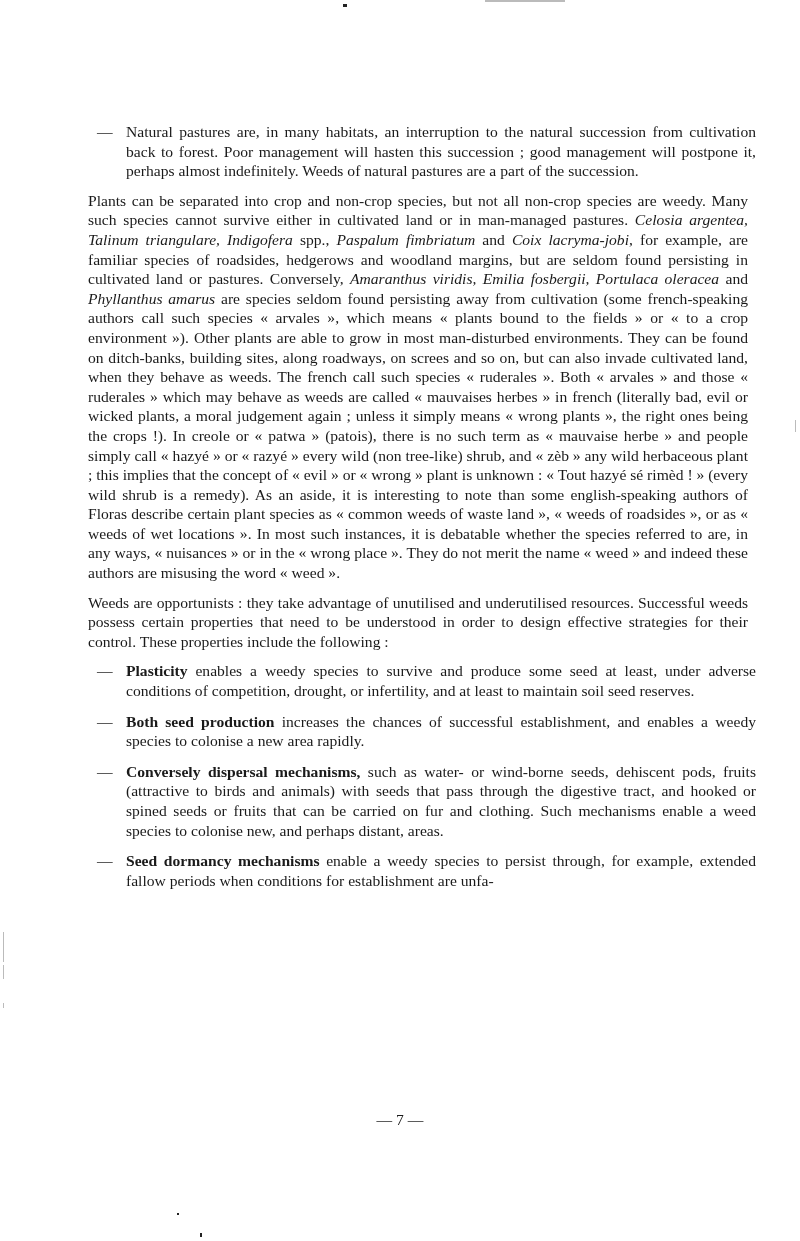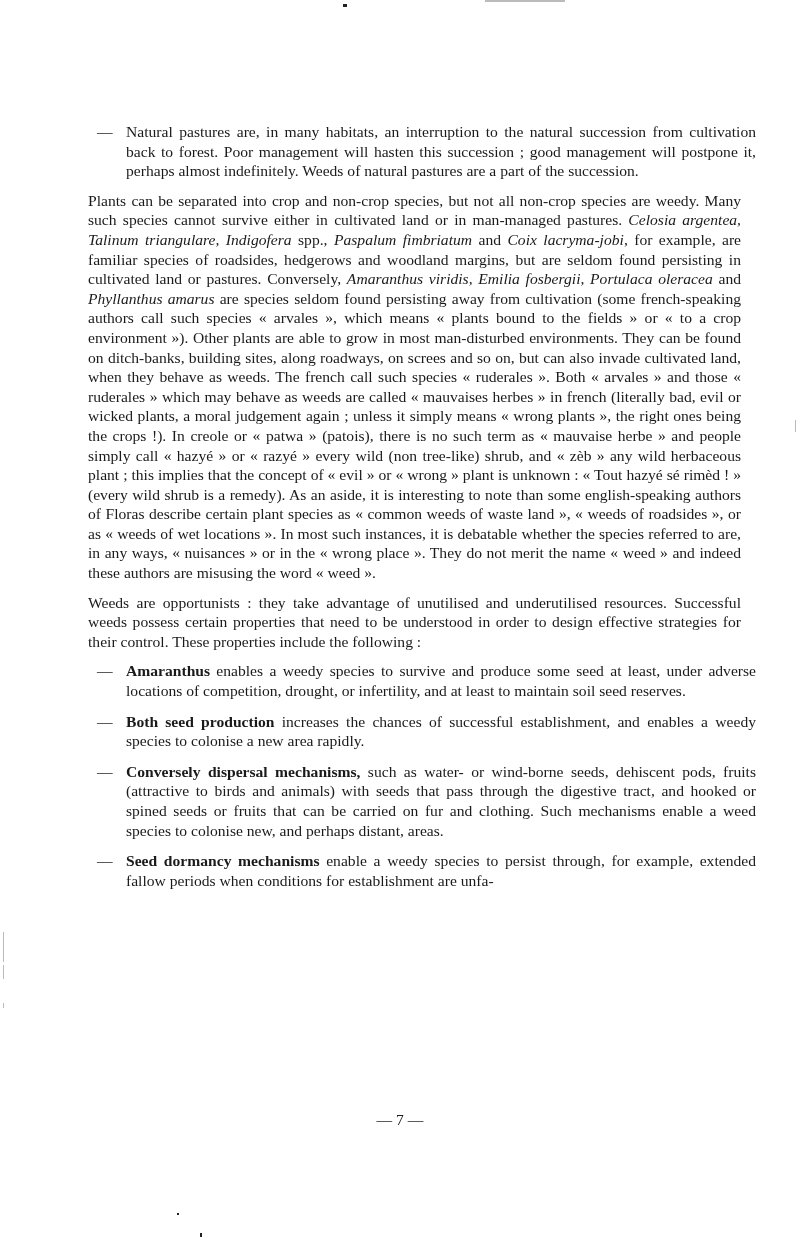--- a/index.html
+++ b/index.html
@@ -3,21 +3,21 @@
 <meta charset="utf-8">
 <style>
   html, body { margin: 0; padding: 0; background: #ffffff; }
   body { width: 800px; height: 1241px; position: relative; overflow: hidden;
          font-family: "Liberation Serif", "DejaVu Serif", serif; color: #1a1a1a; }
   .page { position: absolute; left: 0; top: 0; width: 800px; height: 1241px; }
   .text { position: absolute; left: 88px; top: 122px; width: 668px; font-size: 15.6px; line-height: 19.6px; text-align: justify; }
   .dash-item { position: relative; padding-left: 29px; margin: 0 0 0 0; }
   .dash-item .dash { position: absolute; left: 0; top: 0; }
   .dash-list .dash-item { margin-left: 9px; margin-bottom: 11px; }
-  p.para { margin: 0 15px 10px 0; text-indent: 0; }
+  p.para { margin: 0 8px 10px 0; text-indent: 0; }
   .first-item { margin-left: 9px; margin-bottom: 10px; }
   b { font-weight: bold; }
   i { font-style: italic; }
   .page-number { position: absolute; top: 1111px; left: 0; width: 800px; text-align: center; font-size: 15.6px; }
   .scan-mark { position: absolute; background: #222; }
   .scan-gray { position: absolute; background: #bbb; }
 </style>
 </head>
 <body>
 
@@ -41,21 +41,21 @@
 
     <p class="para">
       <span>Plants can be separated into crop and non-crop species, but not all non-crop species are weedy. Many such species cannot survive either in cultivated land or in man-managed pastures. </span><i>Celosia argentea, Talinum triangulare, Indigofera</i><span> spp., </span><i>Paspalum fimbriatum</i><span> and </span><i>Coix lacryma-jobi</i><span>, for example, are familiar species of roadsides, hedgerows and woodland margins, but are seldom found persisting in cultivated land or pastures. Conversely, </span><i>Amaranthus viridis, Emilia fosbergii, Portulaca oleracea</i><span> and </span><i>Phyllanthus amarus</i><span> are species seldom found persisting away from cultivation (some french-speaking authors call such species « arvales », which means « plants bound to the fields » or « to a crop environment »). Other plants are able to grow in most man-disturbed environments. They can be found on ditch-banks, building sites, along roadways, on screes and so on, but can also invade cultivated land, when they behave as weeds. The french call such species « ruderales ». Both « arvales » and those « ruderales » which may behave as weeds are called « mauvaises herbes » in french (literally bad, evil or wicked plants, a moral judgement again ; unless it simply means « wrong plants », the right ones being the crops !). In creole or « patwa » (patois), there is no such term as « mauvaise herbe » and people simply call « hazyé » or « razyé » every wild (non tree-like) shrub, and « zèb » any wild herbaceous plant ; this implies that the concept of « evil » or « wrong » plant is unknown : « Tout hazyé sé rimèd ! » (every wild shrub is a remedy). As an aside, it is interesting to note than some english-speaking authors of Floras describe certain plant species as « common weeds of waste land », « weeds of roadsides », or as « weeds of wet locations ». In most such instances, it is debatable whether the species referred to are, in any ways, « nuisances » or in the « wrong place ». They do not merit the name « weed » and indeed these authors are misusing the word « weed ».</span>
     </p>
 
     <p class="para">Weeds are opportunists : they take advantage of unutilised and underutilised resources. Successful weeds possess certain properties that need to be understood in order to design effective strategies for their control. These properties include the following :</p>
 
     <div class="dash-list">
       <div class="dash-item">
         <span class="dash">—</span>
-        <b>Amaranthus</b><span> enables a weedy species to survive and produce some seed at least, under adverse locations of competition, drought, or infertility, and at least to maintain soil seed reserves.</span>
+        <b>Plasticity</b><span> enables a weedy species to survive and produce some seed at least, under adverse conditions of competition, drought, or infertility, and at least to maintain soil seed reserves.</span>
       </div>
       <div class="dash-item">
         <span class="dash">—</span>
         <b>Both seed production</b><span> increases the chances of successful establishment, and enables a weedy species to colonise a new area rapidly.</span>
       </div>
       <div class="dash-item">
         <span class="dash">—</span>
         <b>Conversely dispersal mechanisms,</b><span> such as water- or wind-borne seeds, dehiscent pods, fruits (attractive to birds and animals) with seeds that pass through the digestive tract, and hooked or spined seeds or fruits that can be carried on fur and clothing. Such mechanisms enable a weed species to colonise new, and perhaps distant, areas.</span>
       </div>
       <div class="dash-item">

